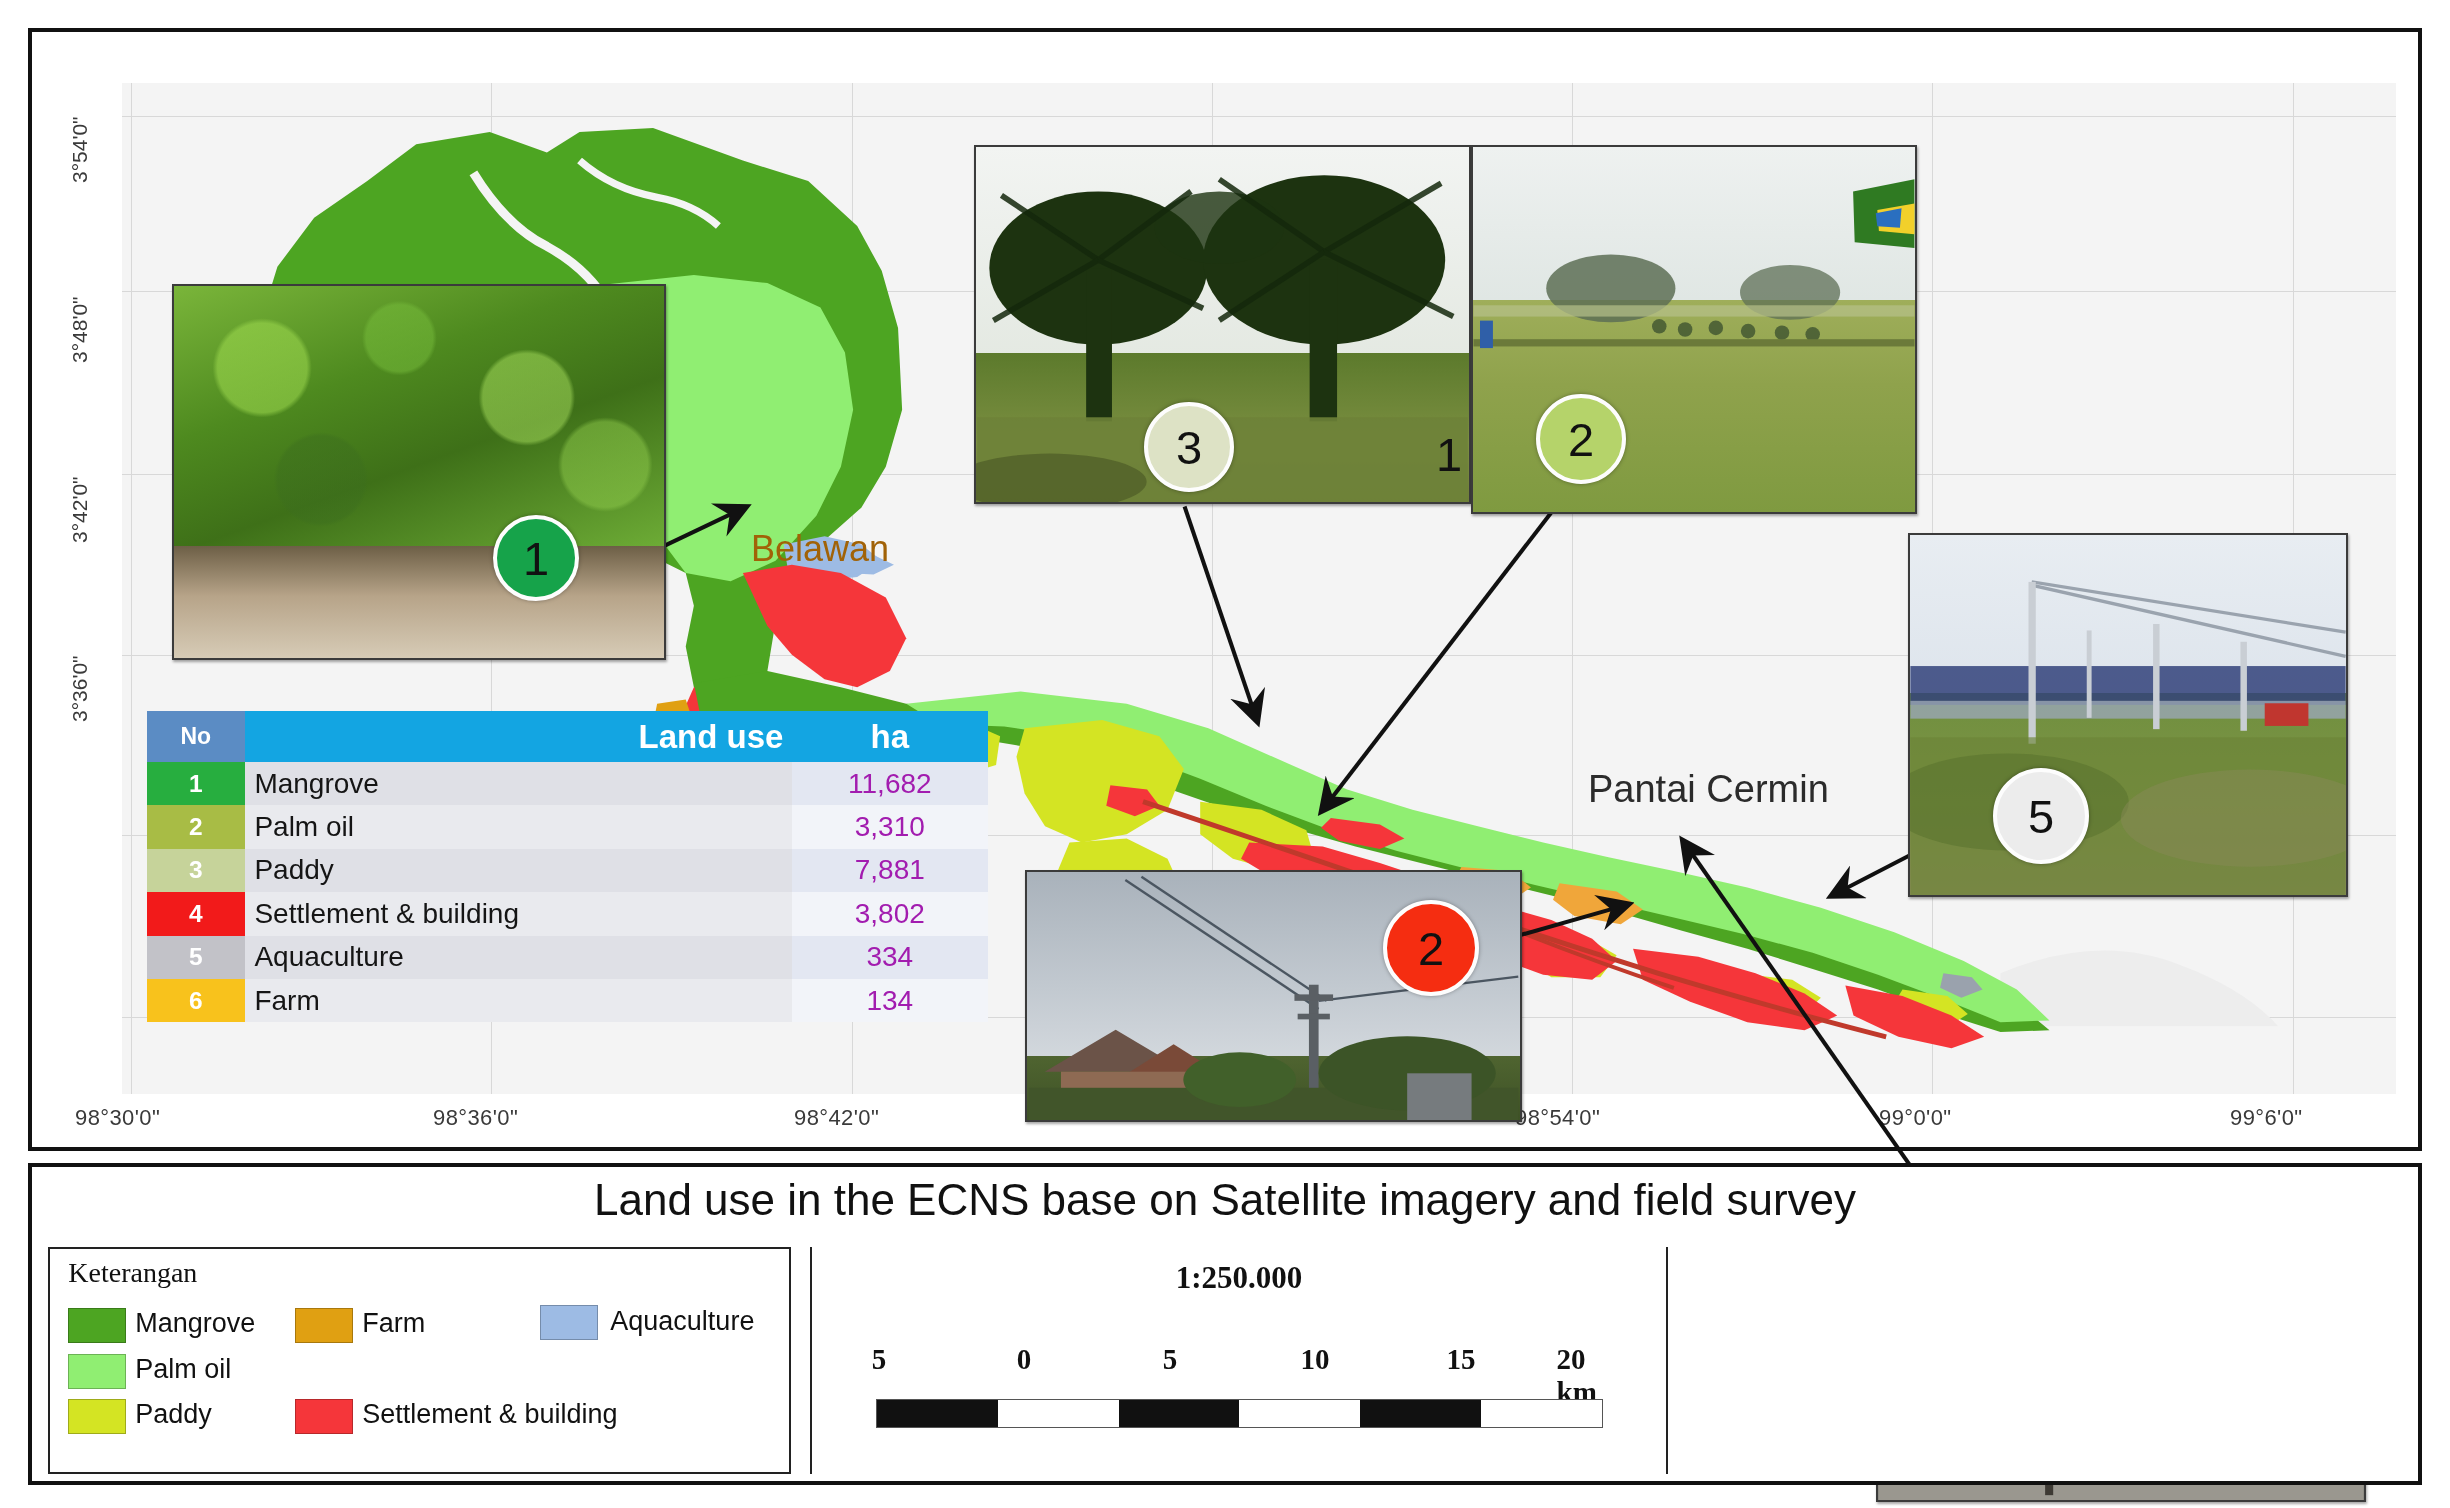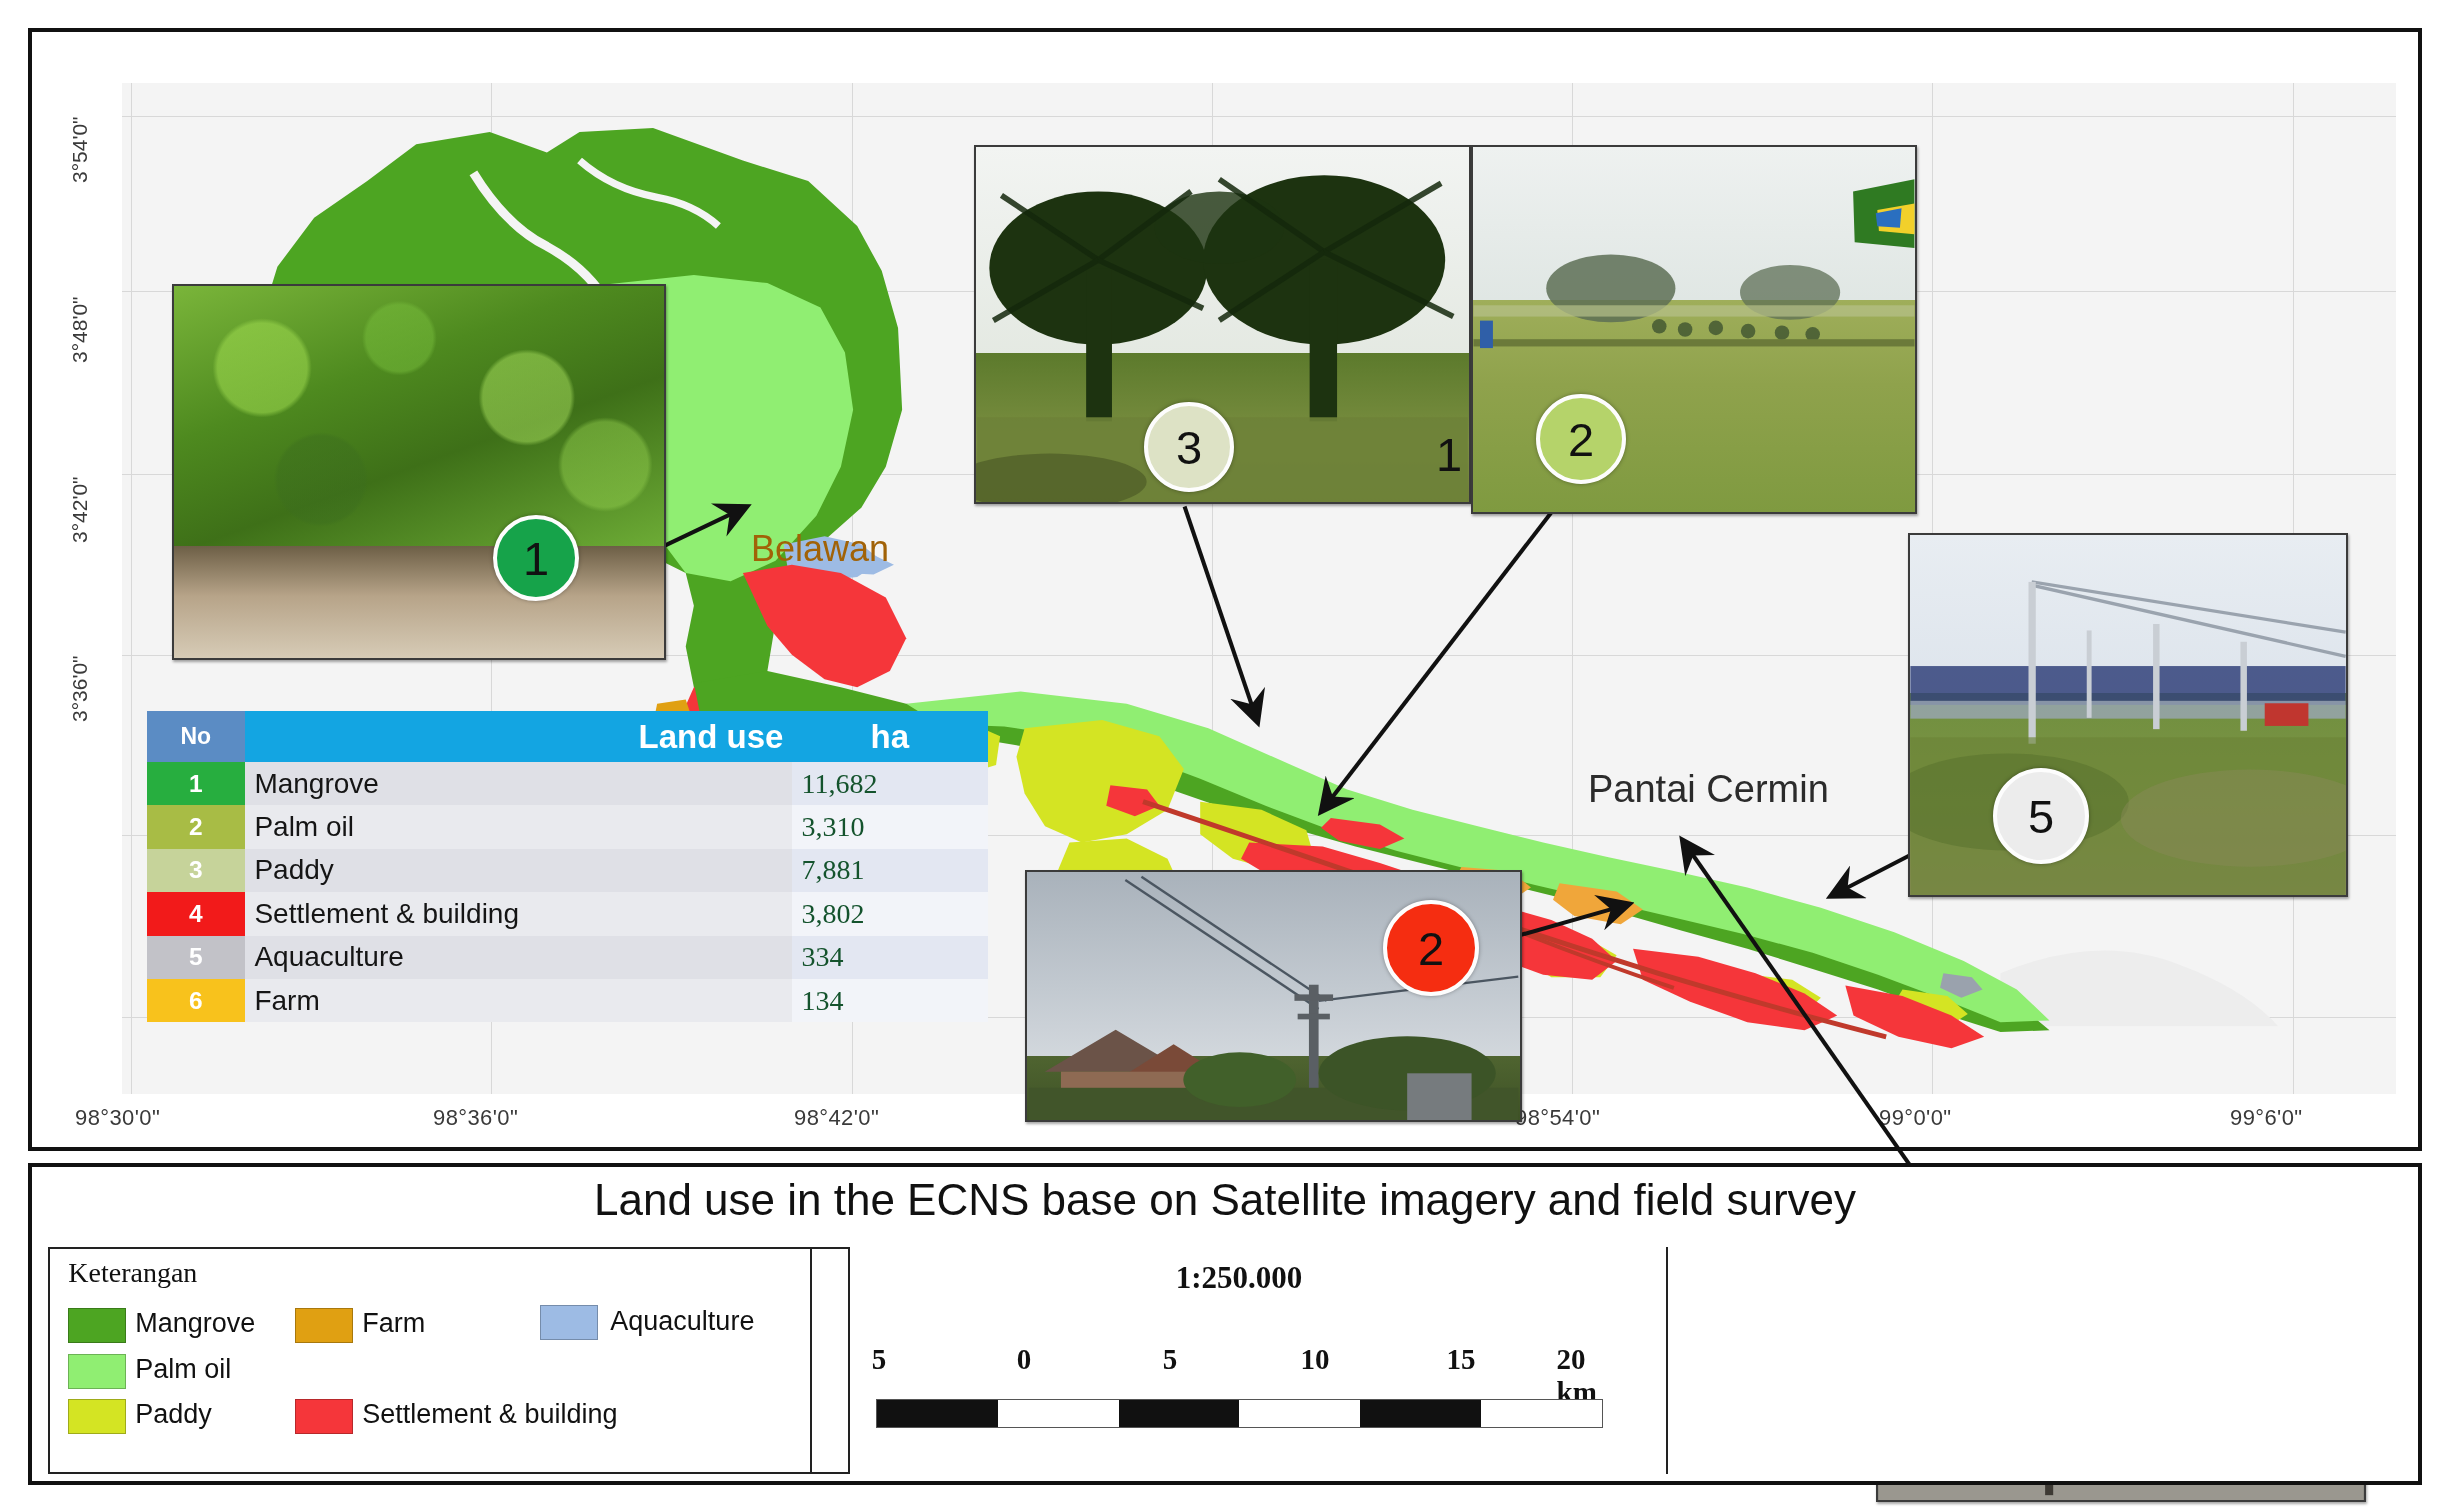--- a/index.html
+++ b/index.html
@@ -40,29 +40,29 @@
   .lu-table{position:absolute;left:147px;top:711px;width:841px;
             border-collapse:collapse;font-size:28px;}
   .lu-table th{color:#fff;font-weight:bold;padding:6.5px 8.2px;}
   .lu-table td{padding:5.7px 9.8px;}
   .th-no{background:#5b8cc4;width:78px;text-align:center;font-size:23px;margin-top:24px;}
   .th-name{background:#13a5e2;text-align:right;font-size:33px;}
   .th-ha{background:#13a5e2;width:180px;font-size:33px;}
   .td-no{text-align:center;color:#fff;font-size:24.5px;font-weight:bold;width:78px;}
   .td-name{background:#dfe0e6;color:#151515;}
   .td-name.alt{background:#e9eaee;}
-  .td-ha{text-align:left;color:#14532d;background:#e3e7f2;font-family:Liberation Serif, serif;}
+  .td-ha{text-align:center;color:#a21caf;background:#e3e7f2;}
   .td-ha.alt{background:#f2f4f9;}
 
   
   .bottom-frame{position:absolute;left:28px;top:1163px;width:2394px;height:322px;
                 border:4.9px solid #111;box-sizing:border-box;background:#fff;}
   .bottom-title{position:absolute;left:0;right:0;top:8.2px;text-align:center;
                 font-size:44px;color:#111;}
-  .legend-box{position:absolute;left:16.3px;top:80px;width:802px;height:227px;
+  .legend-box{position:absolute;left:16.3px;top:80px;width:743px;height:227px;
               border:2.5px solid #222;box-sizing:border-box;background:#fff;}
   .legend-title{position:absolute;left:18px;top:8.2px;font-size:28px;
                 font-family:"Liberation Serif",serif;color:#111;}
   .sw{position:absolute;width:56px;height:33px;border:0.8px solid rgba(0,0,0,.25);}
   .lg-lab{position:absolute;font-size:27px;color:#111;white-space:nowrap;}
 
   .scale-box{position:absolute;left:778px;top:80px;width:858px;height:227px;
              border-left:2.5px solid #222;border-right:2.5px solid #222;box-sizing:border-box;}
   .scale-ratio{position:absolute;left:0;right:0;top:13px;text-align:center;font-size:31px;
                font-family:"Liberation Serif",serif;font-weight:bold;color:#111;}

